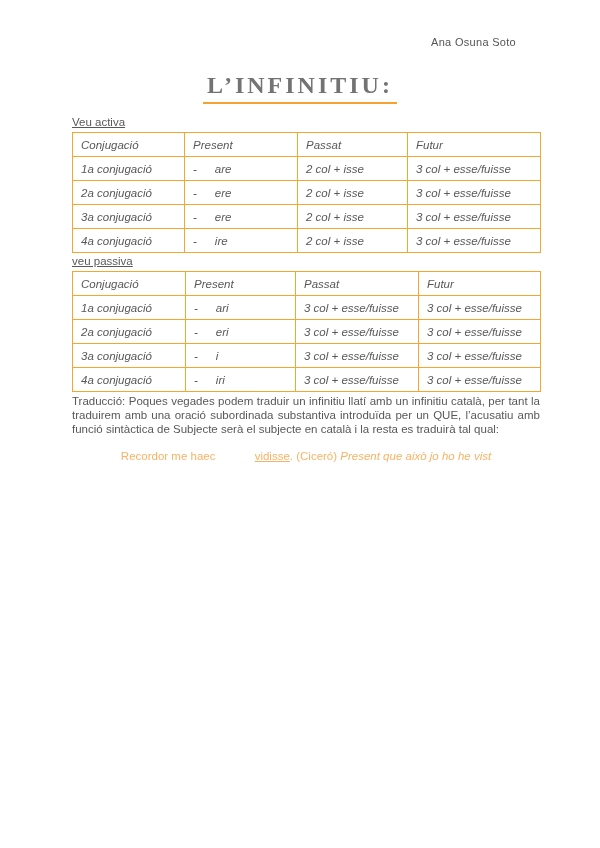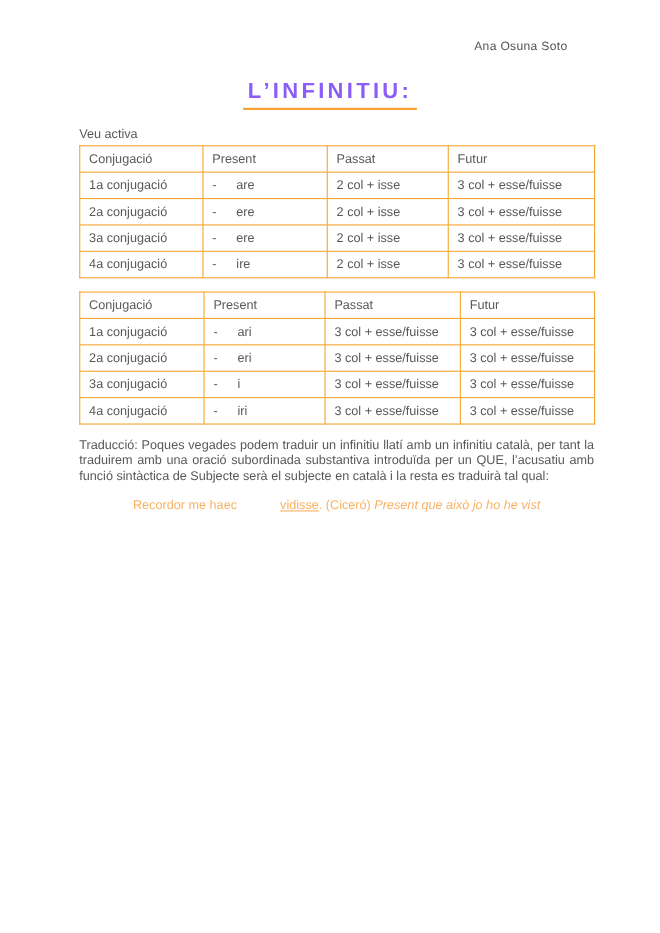--- a/index.html
+++ b/index.html
@@ -12,39 +12,39 @@
     color:#58585a;
     overflow:hidden;
   }
   .author {
     position:absolute; top:36px; right:84px;
     font-size:11px; letter-spacing:0.3px; color:#545457;
   }
   .title-wrap { position:absolute; top:72px; left:0; width:100%; text-align:center; }
   .title {
     display:inline-block;
-    font-family:Liberation Sans, sans-serif;
-    font-size:20px; font-weight:bold; letter-spacing:3px;
-    color:#8b5cf6;
+    font-family:Liberation Serif, serif;
+    font-size:24px; font-weight:bold; letter-spacing:3px;
+    color:#737373;
     border-bottom:2.5px solid #f6a231;
     padding:0 4px 3px 4px;
   }
   .content { position:absolute; top:106px; left:72px; width:468px; }
   p.body-text {
     font-size:11.5px; line-height:14px;
     text-align:justify;
     color:#58585a;
     margin-bottom:14px;
   }
-  .table-label { font-size:11.5px; margin:2px 0 4px 0; color:#58585a; }
+  .table-label { font-size:11.5px; margin:2px 0 4px 0; color:#58585a;text-decoration:underline; }
   table.conj {
     border-collapse:collapse;
     width:468px;
-    margin-bottom:12px;
     table-layout:fixed;
+    font-style:italic;
   }
   table.conj th, table.conj td {
     border:1.5px solid #f5a62f;
     font-size:11.5px; font-weight:normal;
     color:#58585a;
     height:24px;
     padding:2px 8px;
     text-align:left;
     vertical-align:middle;
     white-space:nowrap;
@@ -113,20 +113,21 @@
       </tr>
       <tr>
         <td>4a conjugació</td>
         <td class="present-cell"><span class="dash">-</span><span>ire</span></td>
         <td>2 col + isse</td>
         <td>3 col + esse/fuisse</td>
       </tr>
     </tbody>
       </table>
 
+    <div class="table-label">veu passiva</div>
     <table class="conj">
       <colgroup>
           <col style="width:113px">
           <col style="width:110px">
           <col style="width:123px">
           <col style="width:122px">
         </colgroup>
       <tbody>
           <tr>
         <th>Conjugació</th>

